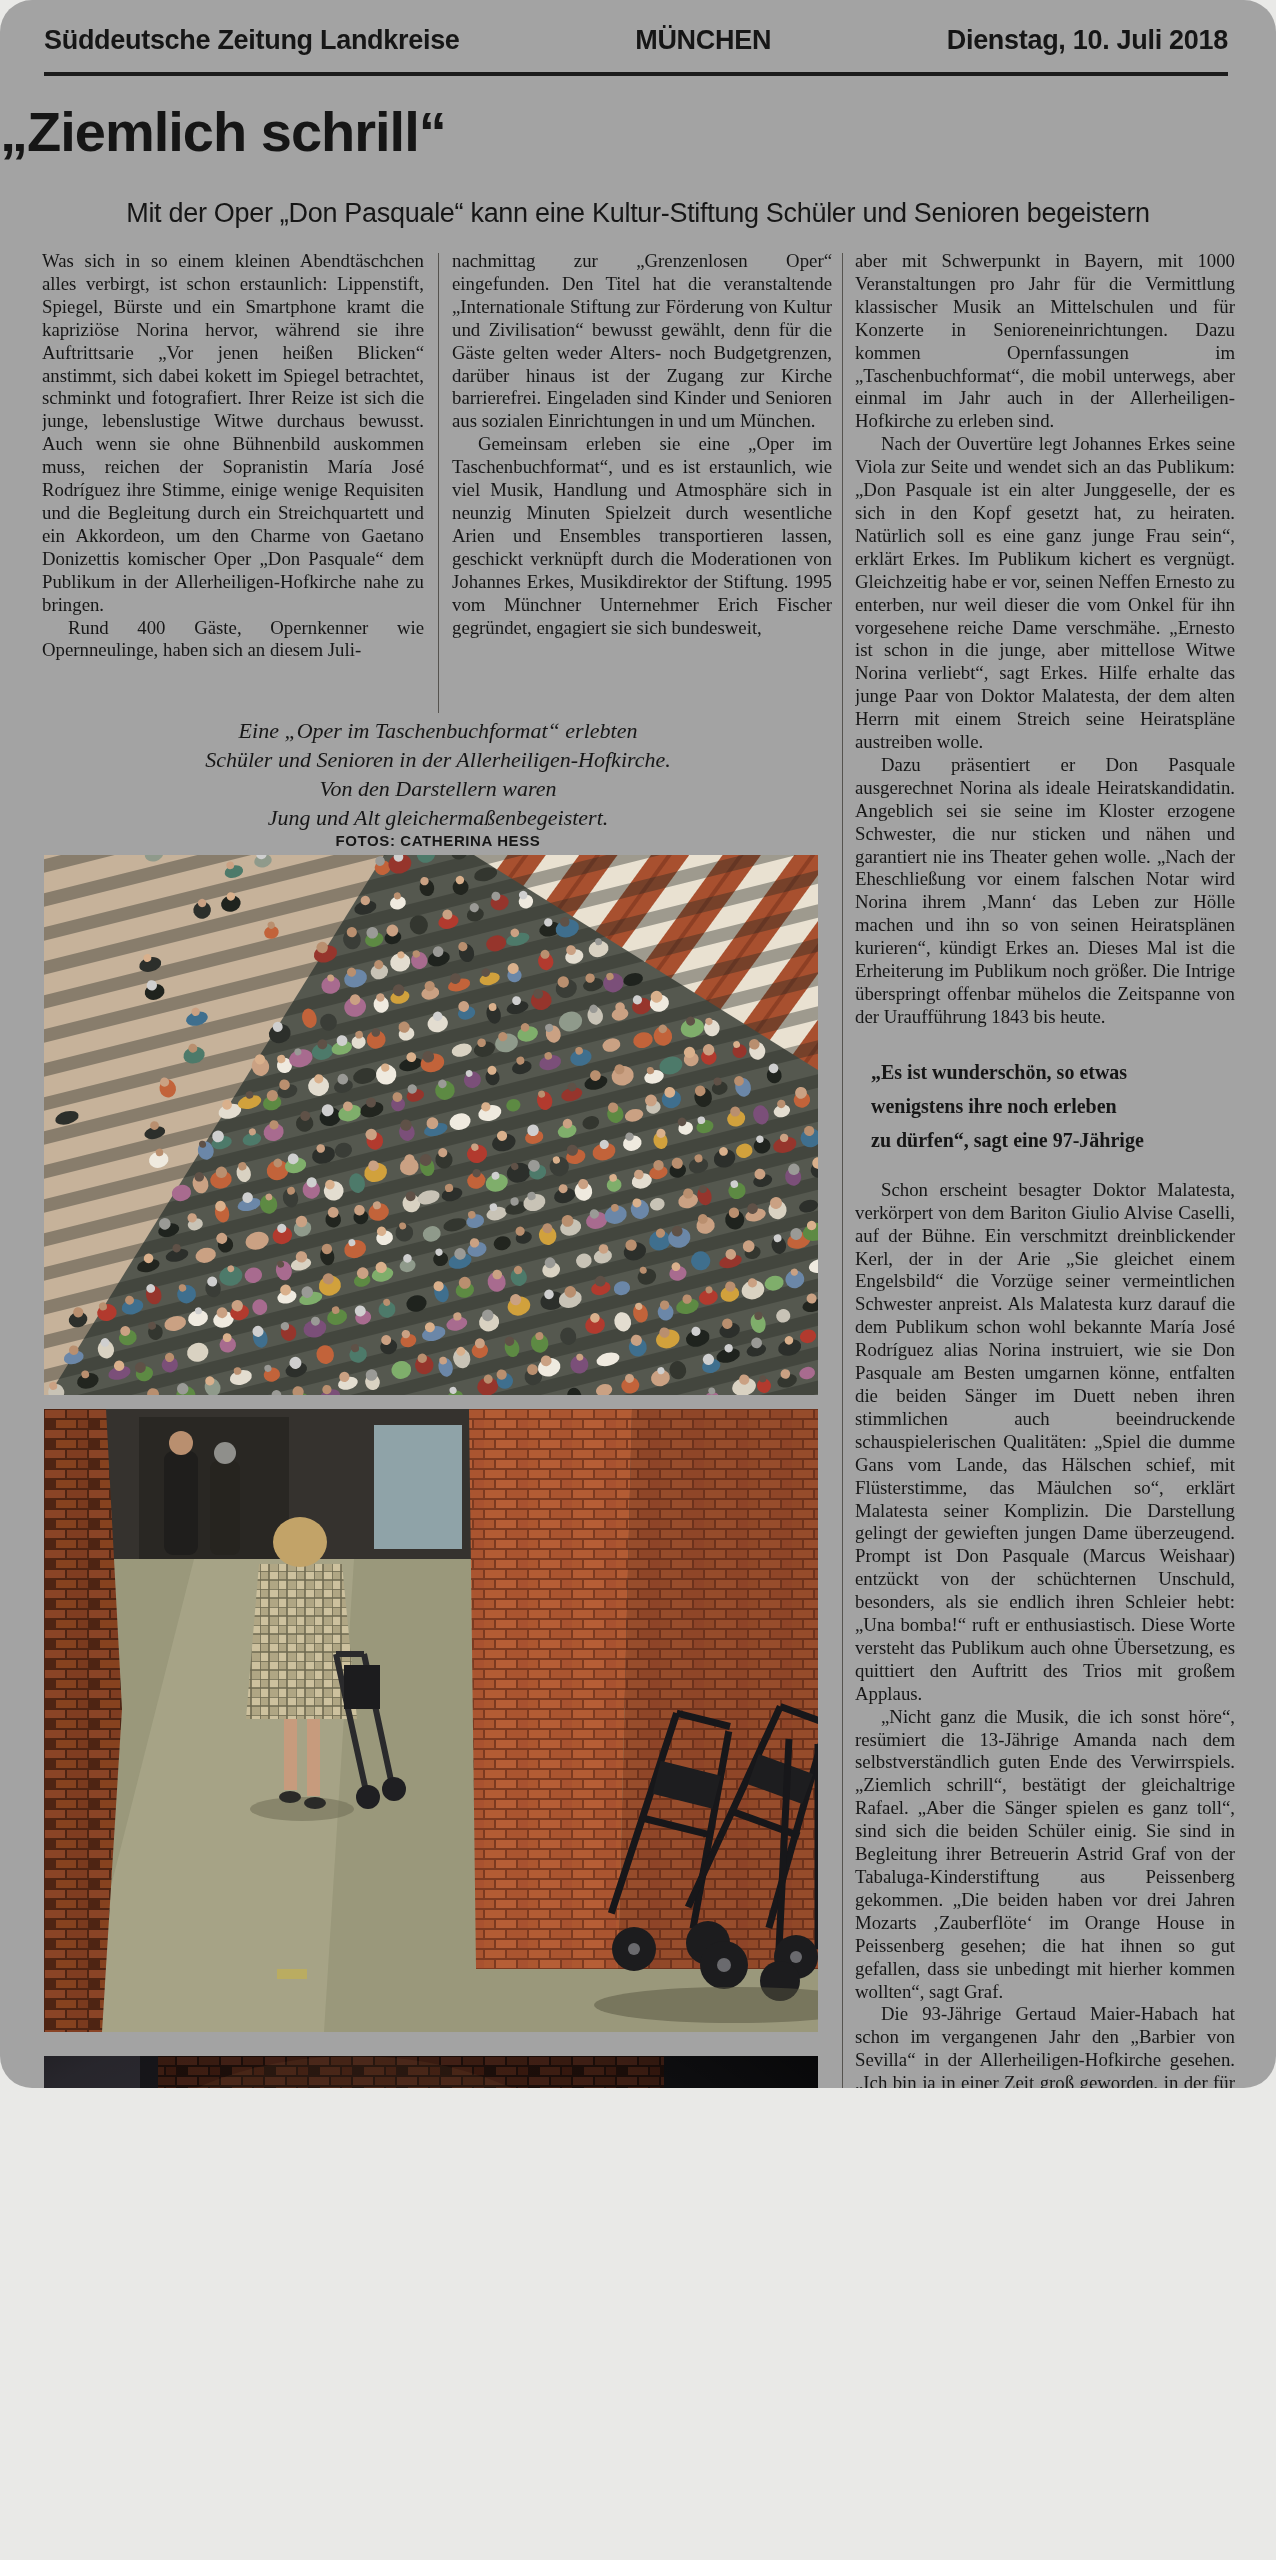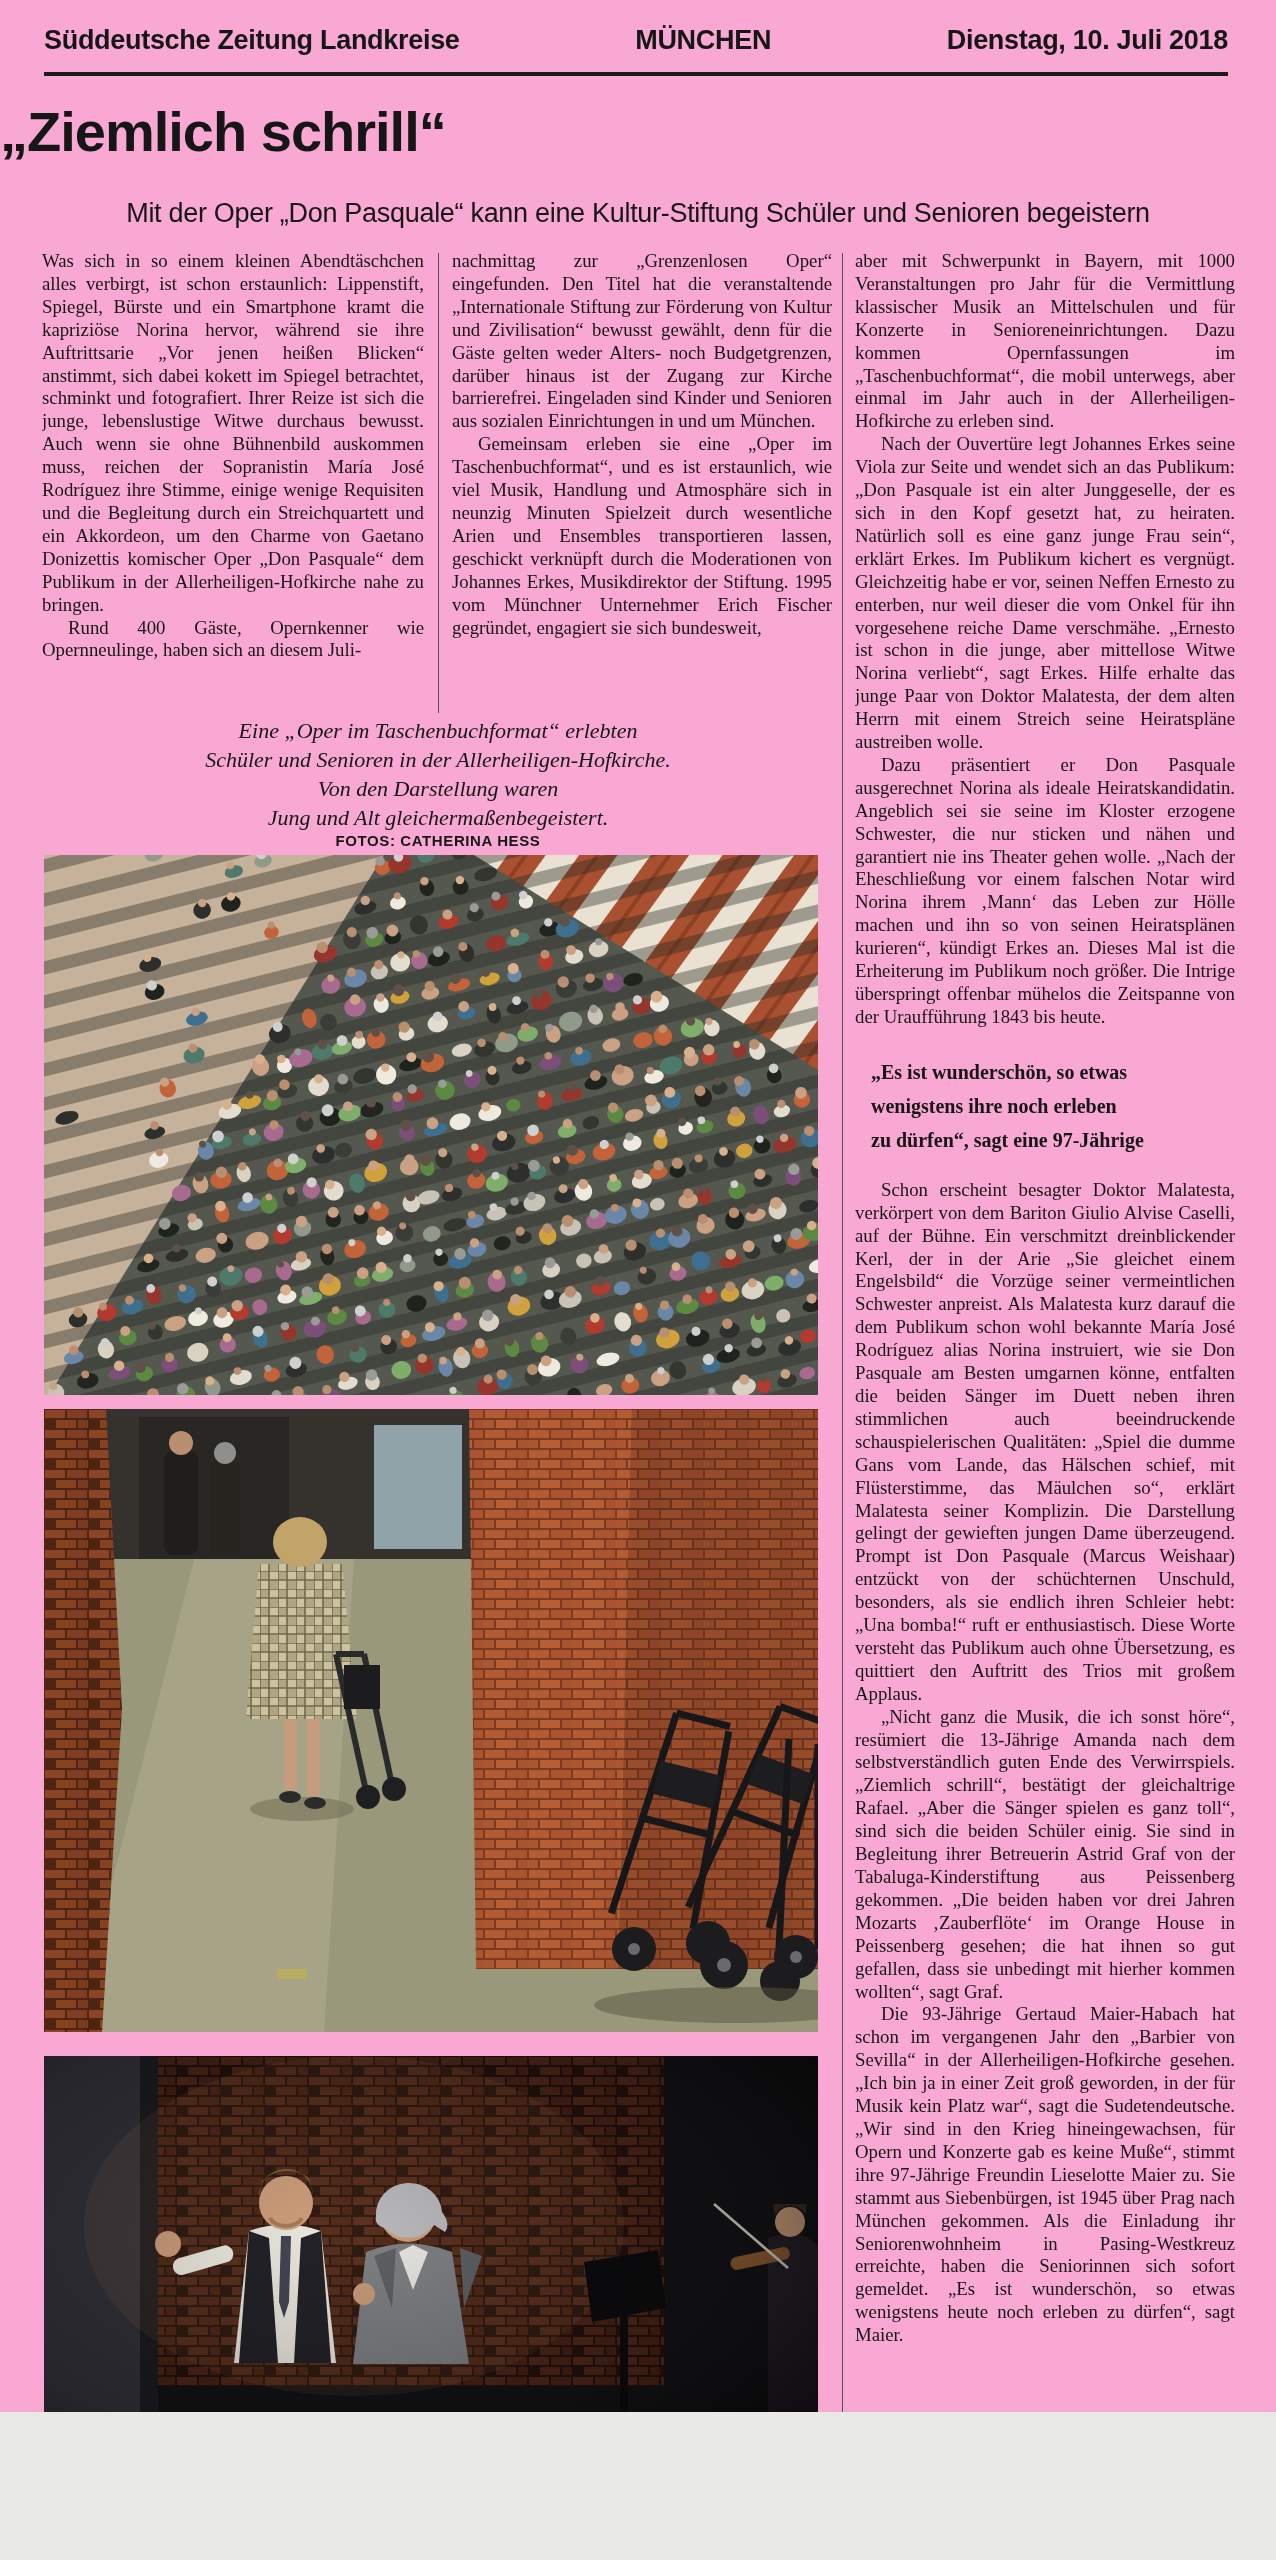--- a/index.html
+++ b/index.html
@@ -1,17 +1,17 @@
 <!DOCTYPE html>
 <html lang="de"><head>
 <meta charset="utf-8">
 <style>
   html,body{margin:0;padding:0;background:#e9e9e7;}
-  .page{position:relative;width:1276px;height:2412px;background:#f9a8d4;color:#161616;overflow:hidden;
-        font-family:"Liberation Serif",serif;}
+  .page{position:relative;width:1276px;height:2088px;background:#a3a3a3;color:#161616;overflow:hidden;
+        font-family:"Liberation Serif",serif;border-radius:32px;}
   
   .masthead{position:absolute;top:24px;left:44px;width:1184px;display:flex;justify-content:space-between;
             align-items:baseline;font:700 27px/32px "Liberation Sans",sans-serif;letter-spacing:-0.3px;}
   .masthead-rule{position:absolute;top:72px;left:44px;width:1184px;height:4px;background:#1c1c1c;}
   
   .headline{position:absolute;top:100px;left:0;width:1276px;margin:0;text-align:left;
             font:700 56px/64px "Liberation Sans",sans-serif;letter-spacing:-1px;}
   .subheadline{position:absolute;top:196px;left:0;width:1276px;margin:0;text-align:center;
                font:400 27px/34px "Liberation Sans",sans-serif;letter-spacing:-0.3px;}
   
@@ -81,21 +81,21 @@
     </div>
     <p class="ind">Schon erscheint besagter Doktor Malatesta, verkörpert von dem Bariton Giulio Alvise Caselli, auf der Bühne. Ein verschmitzt dreinblickender Kerl, der in der Arie „Sie gleichet einem Engelsbild“ die Vorzüge seiner vermeintlichen Schwester anpreist. Als Malatesta kurz darauf die dem Publikum schon wohl bekannte María José Rodríguez alias Norina instruiert, wie sie Don Pasquale am Besten umgarnen könne, entfalten die beiden Sänger im Duett neben ihren stimmlichen auch beeindruckende schauspielerischen Qualitäten: „Spiel die dumme Gans vom Lande, das Hälschen schief, mit Flüsterstimme, das Mäulchen so“, erklärt Malatesta seiner Komplizin. Die Darstellung gelingt der gewieften jungen Dame überzeugend. Prompt ist Don Pasquale (Marcus Weishaar) entzückt von der schüchternen Unschuld, besonders, als sie endlich ihren Schleier hebt: „Una bomba!“ ruft er enthusiastisch. Diese Worte versteht das Publikum auch ohne Übersetzung, es quittiert den Auftritt des Trios mit großem Applaus.</p>
     <p class="ind">„Nicht ganz die Musik, die ich sonst höre“, resümiert die 13-Jährige Amanda nach dem selbstverständlich guten Ende des Verwirrspiels. „Ziemlich schrill“, bestätigt der gleichaltrige Rafael. „Aber die Sänger spielen es ganz toll“, sind sich die beiden Schüler einig. Sie sind in Begleitung ihrer Betreuerin Astrid Graf von der Tabaluga-Kinderstiftung aus Peissenberg gekommen. „Die beiden haben vor drei Jahren Mozarts ‚Zauberflöte‘ im Orange House in Peissenberg gesehen; die hat ihnen so gut gefallen, dass sie unbedingt mit hierher kommen wollten“, sagt Graf.</p>
     <p class="ind">Die 93-Jährige Gertaud Maier-Habach hat schon im vergangenen Jahr den „Barbier von Sevilla“ in der Allerheiligen-Hofkirche gesehen. „Ich bin ja in einer Zeit groß geworden, in der für Musik kein Platz war“, sagt die Sudetendeutsche. „Wir sind in den Krieg hineingewachsen, für Opern und Konzerte gab es keine Muße“, stimmt ihre 97-Jährige Freundin Lieselotte Maier zu. Sie stammt aus Siebenbürgen, ist 1945 über Prag nach München gekommen. Als die Einladung ihr Seniorenwohnheim in Pasing-Westkreuz erreichte, haben die Seniorinnen sich sofort gemeldet. „Es ist wunderschön, so etwas wenigstens heute noch erleben zu dürfen“, sagt Maier.</p>
   </section>
   <div class="byline">BARBARA HORDYCH</div>
 
   <div class="caption-block">
     <div>Eine „Oper im Taschenbuchformat“ erlebten</div>
     <div>Schüler und Senioren in der Allerheiligen-Hofkirche.</div>
-    <div>Von den Darstellung waren</div>
+    <div>Von den Darstellern waren</div>
     <div>Jung und Alt gleichermaßenbegeistert.</div>
     <div class="caption-credit">FOTOS: CATHERINA HESS</div>
   </div>
 
   <figure class="photo photo1">
     <svg viewBox="0 0 774 540" preserveAspectRatio="none" aria-hidden="true">
       <defs>
         <pattern id="stripepat" width="58" height="58" patternUnits="userSpaceOnUse" patternTransform="rotate(36)">
           <rect width="58" height="58" fill="#a8502f"></rect>
           <rect width="27" height="58" fill="#e9e1d1"></rect>

